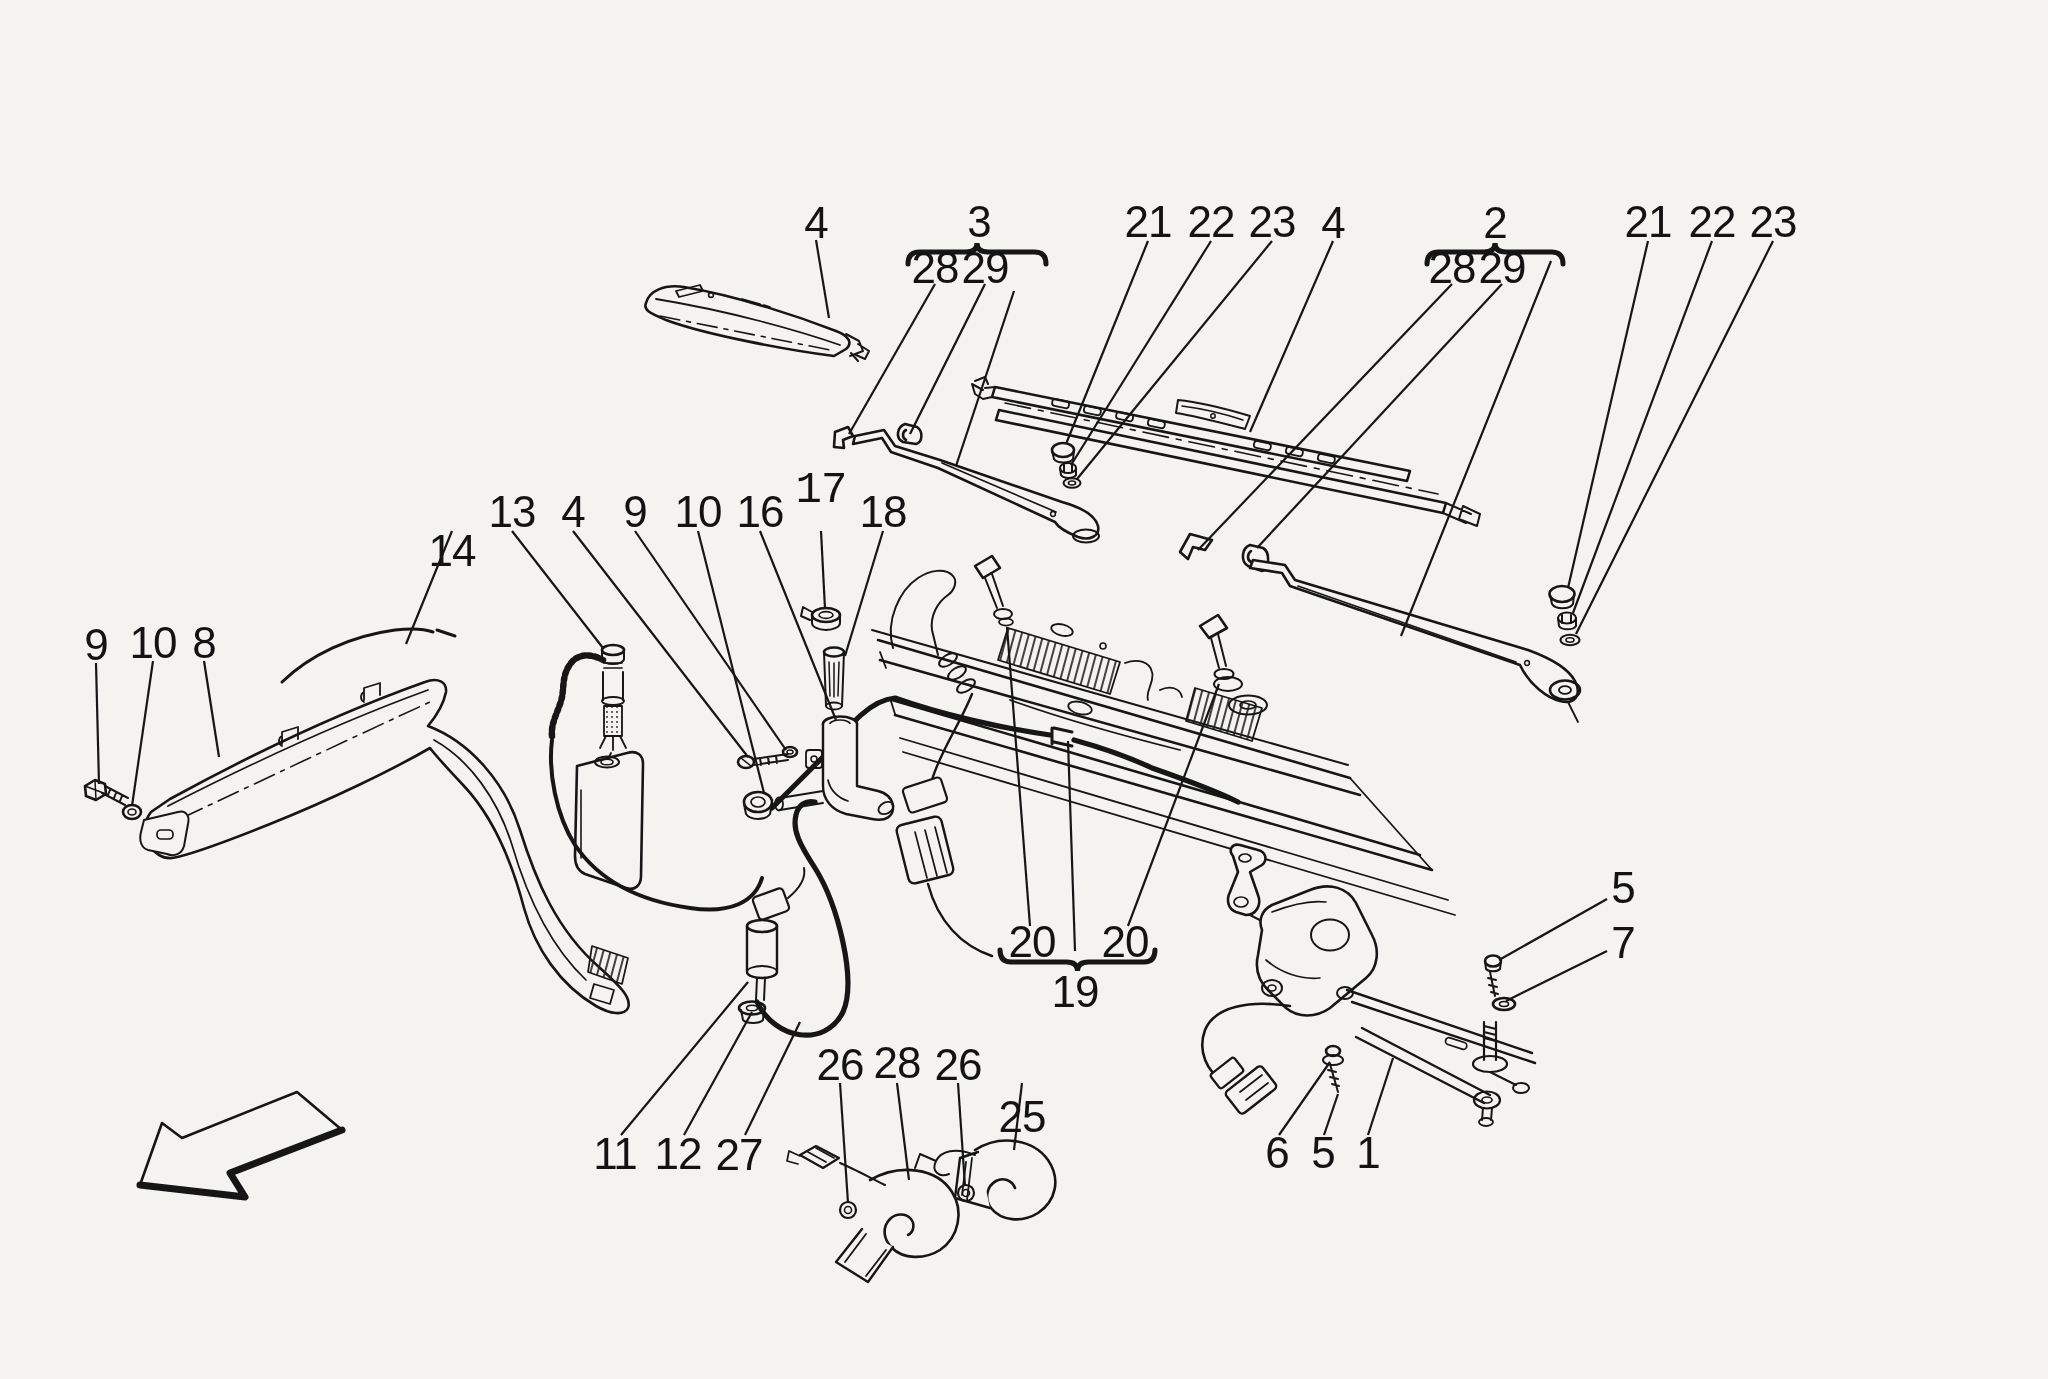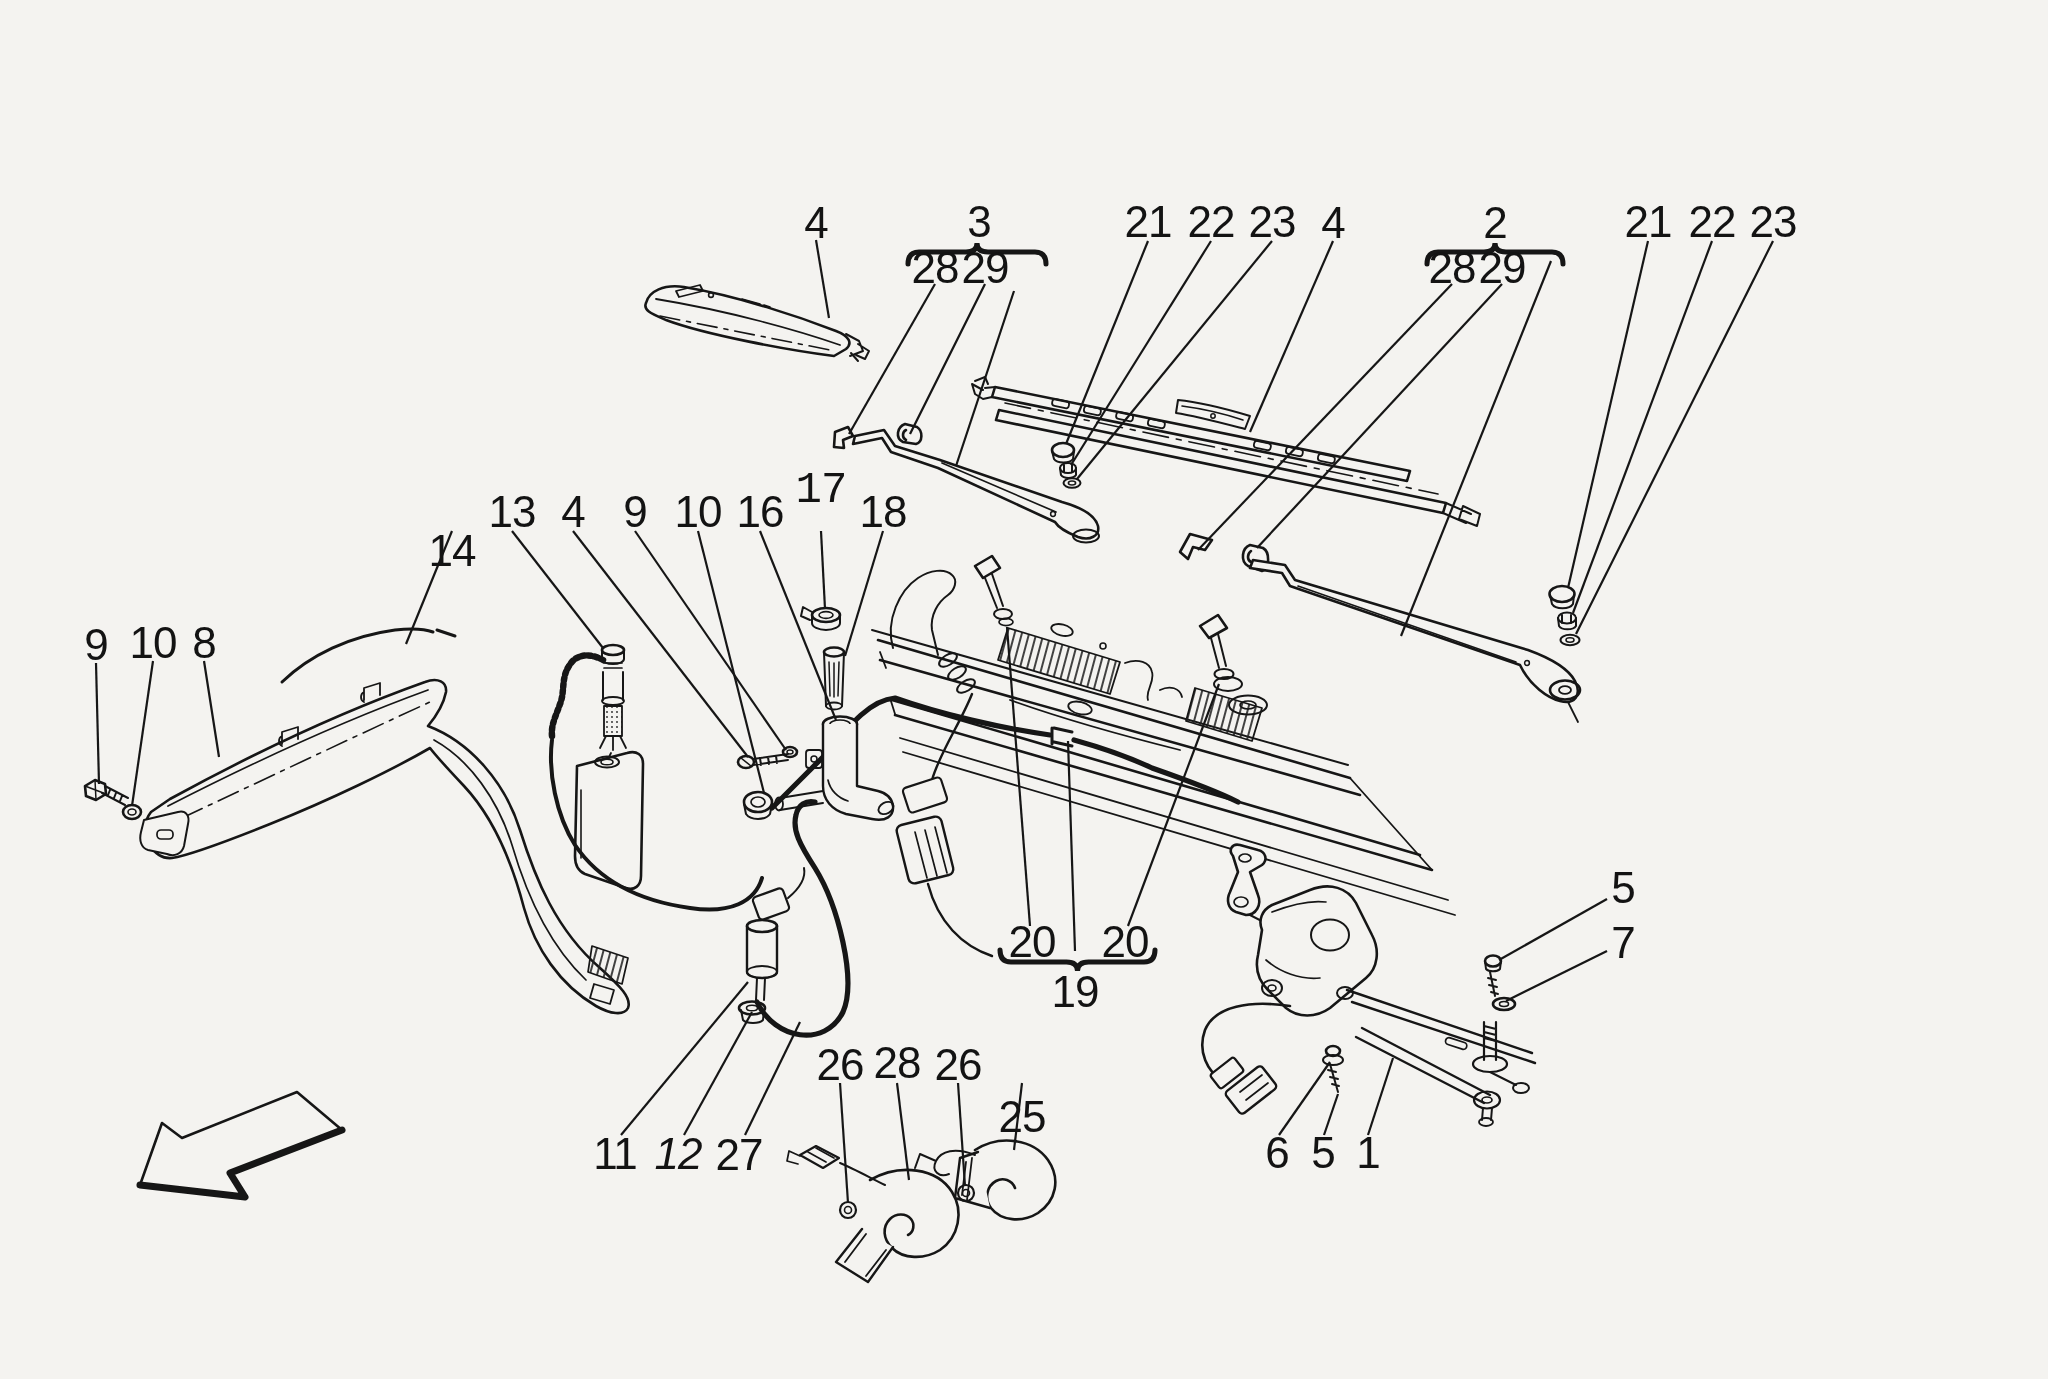--- a/index.html
+++ b/index.html
@@ -398,20 +398,20 @@
       <div class="callout" style="left: 883px; top: 512px;">18</div>
       <div class="callout" style="left: 1032px; top: 942px;">20</div>
       <div class="callout" style="left: 1125px; top: 942px;">20</div>
       <div class="callout" style="left: 1075px; top: 992px;">19</div>
       <div class="callout" style="left: 1623px; top: 888px;">5</div>
       <div class="callout" style="left: 1623px; top: 943px;">7</div>
       <div class="callout" style="left: 1277px; top: 1153px;">6</div>
       <div class="callout" style="left: 1323px; top: 1153px;">5</div>
       <div class="callout" style="left: 1368px; top: 1153px;">1</div>
       <div class="callout" style="left: 615px; top: 1154px;">11</div>
-      <div class="callout" style="left: 678px; top: 1154px; font-style: italic;">12</div>
+      <div class="callout" style="left: 678px; top: 1154px;">12</div>
       <div class="callout" style="left: 739px; top: 1155px;">27</div>
       <div class="callout" style="left: 840px; top: 1065px;">26</div>
       <div class="callout" style="left: 897px; top: 1063px;">28</div>
       <div class="callout" style="left: 958px; top: 1065px;">26</div>
       <div class="callout" style="left: 1022px; top: 1117px;">25</div>
     </div>
 </div>
 
 </body></html>

